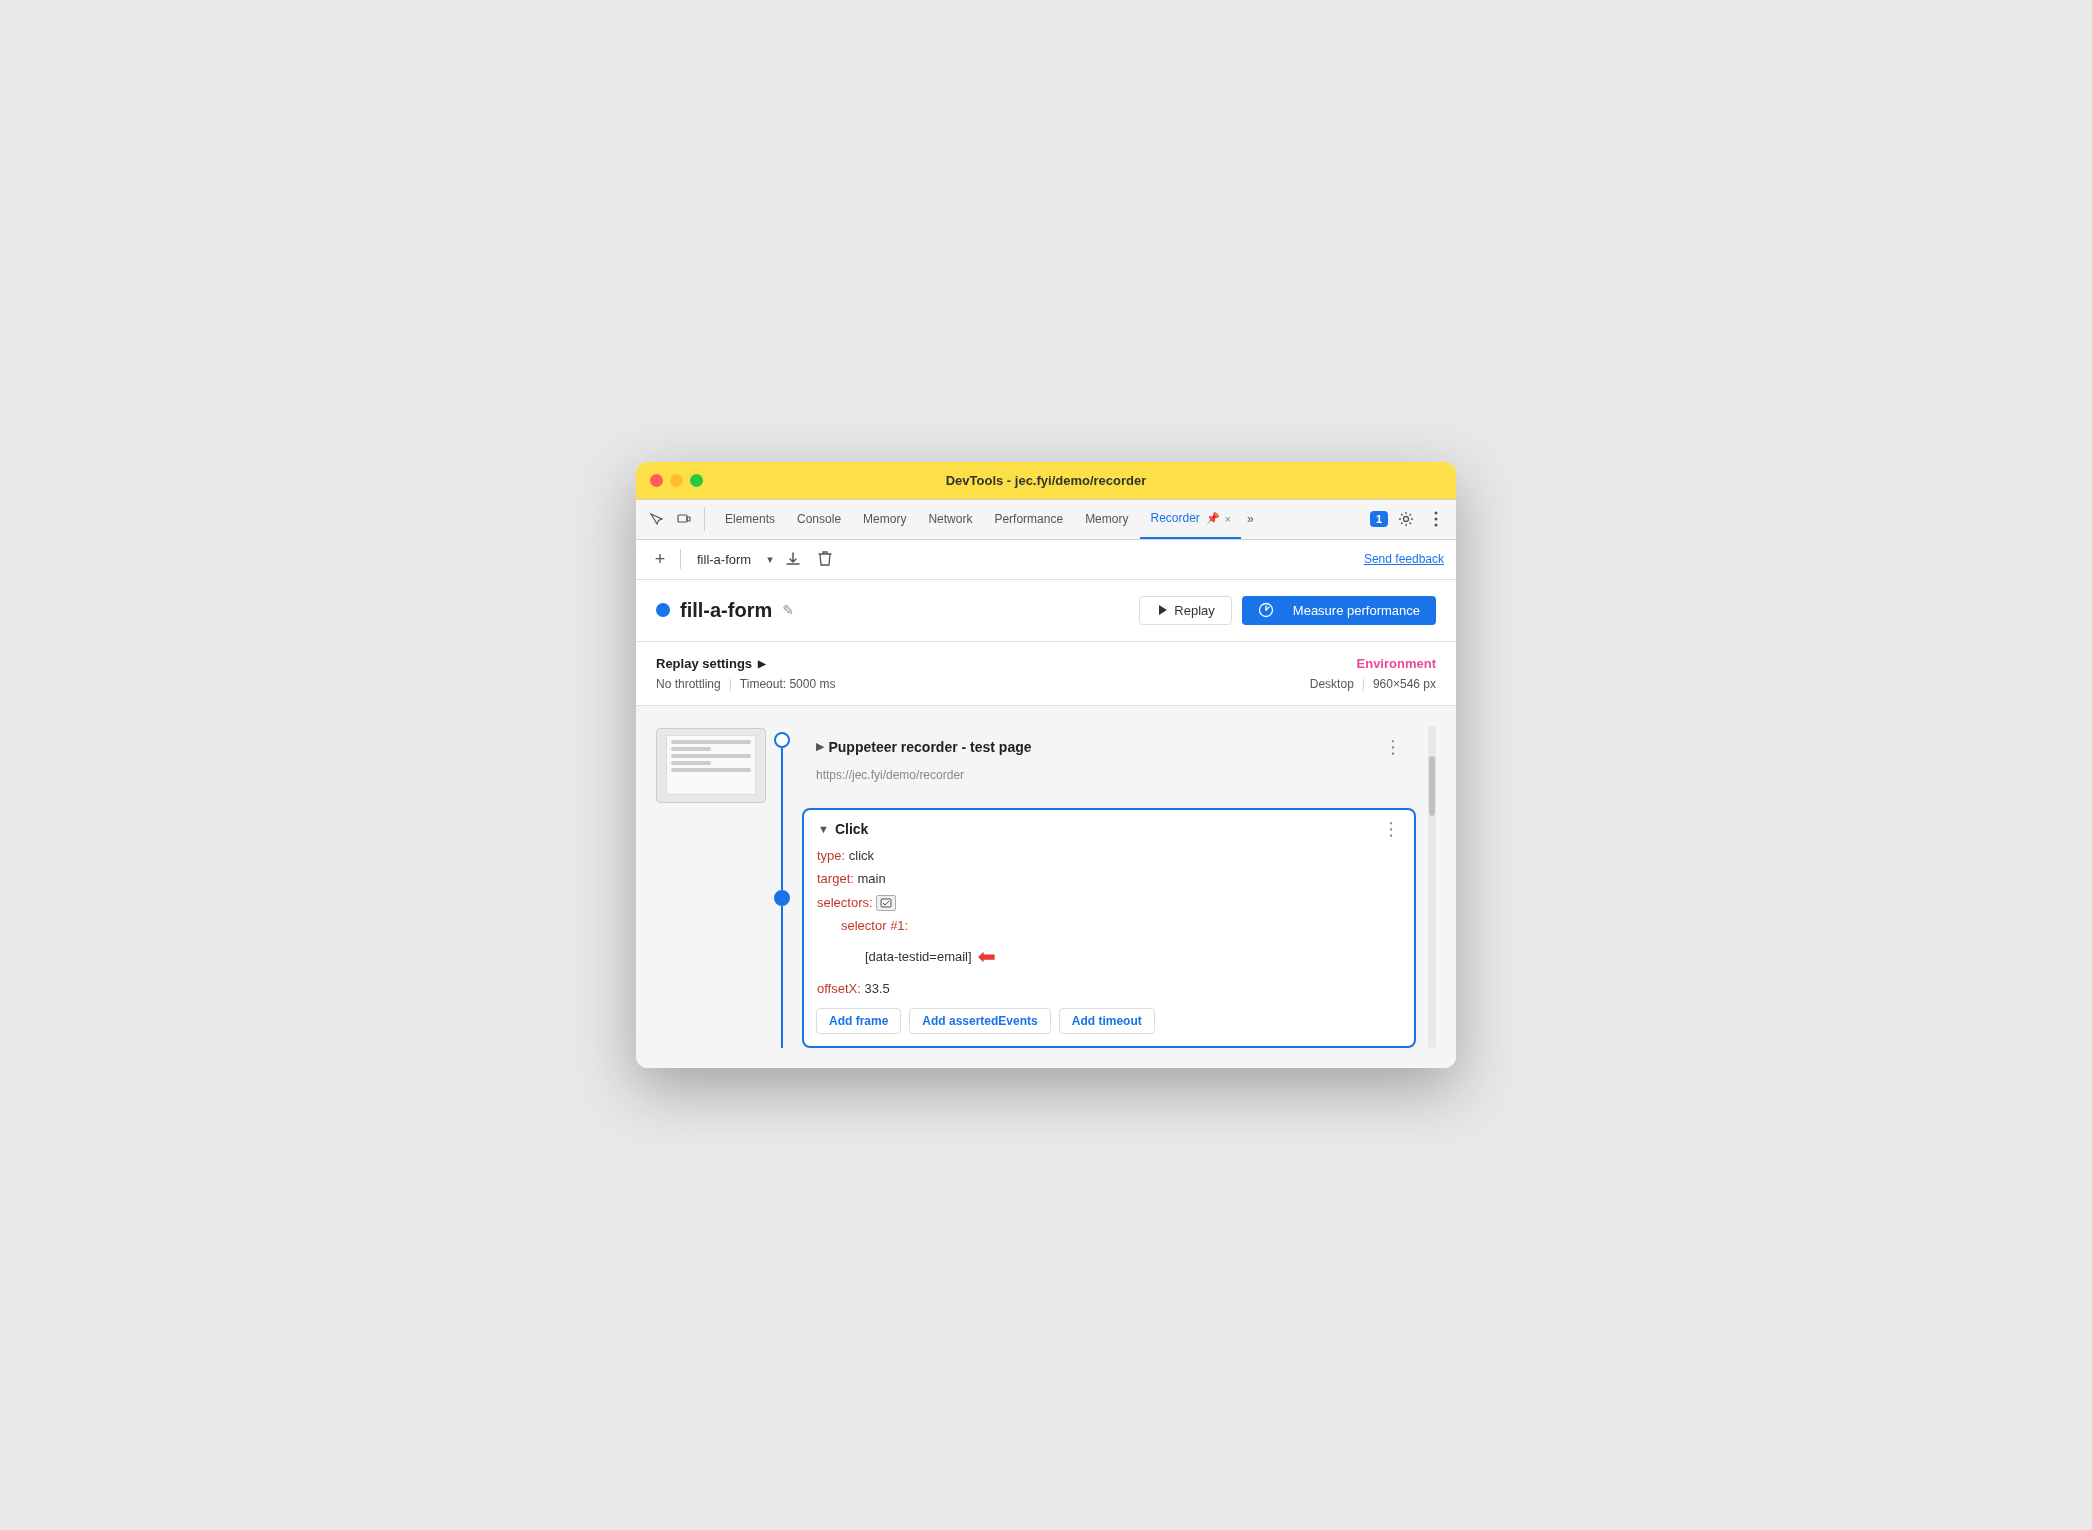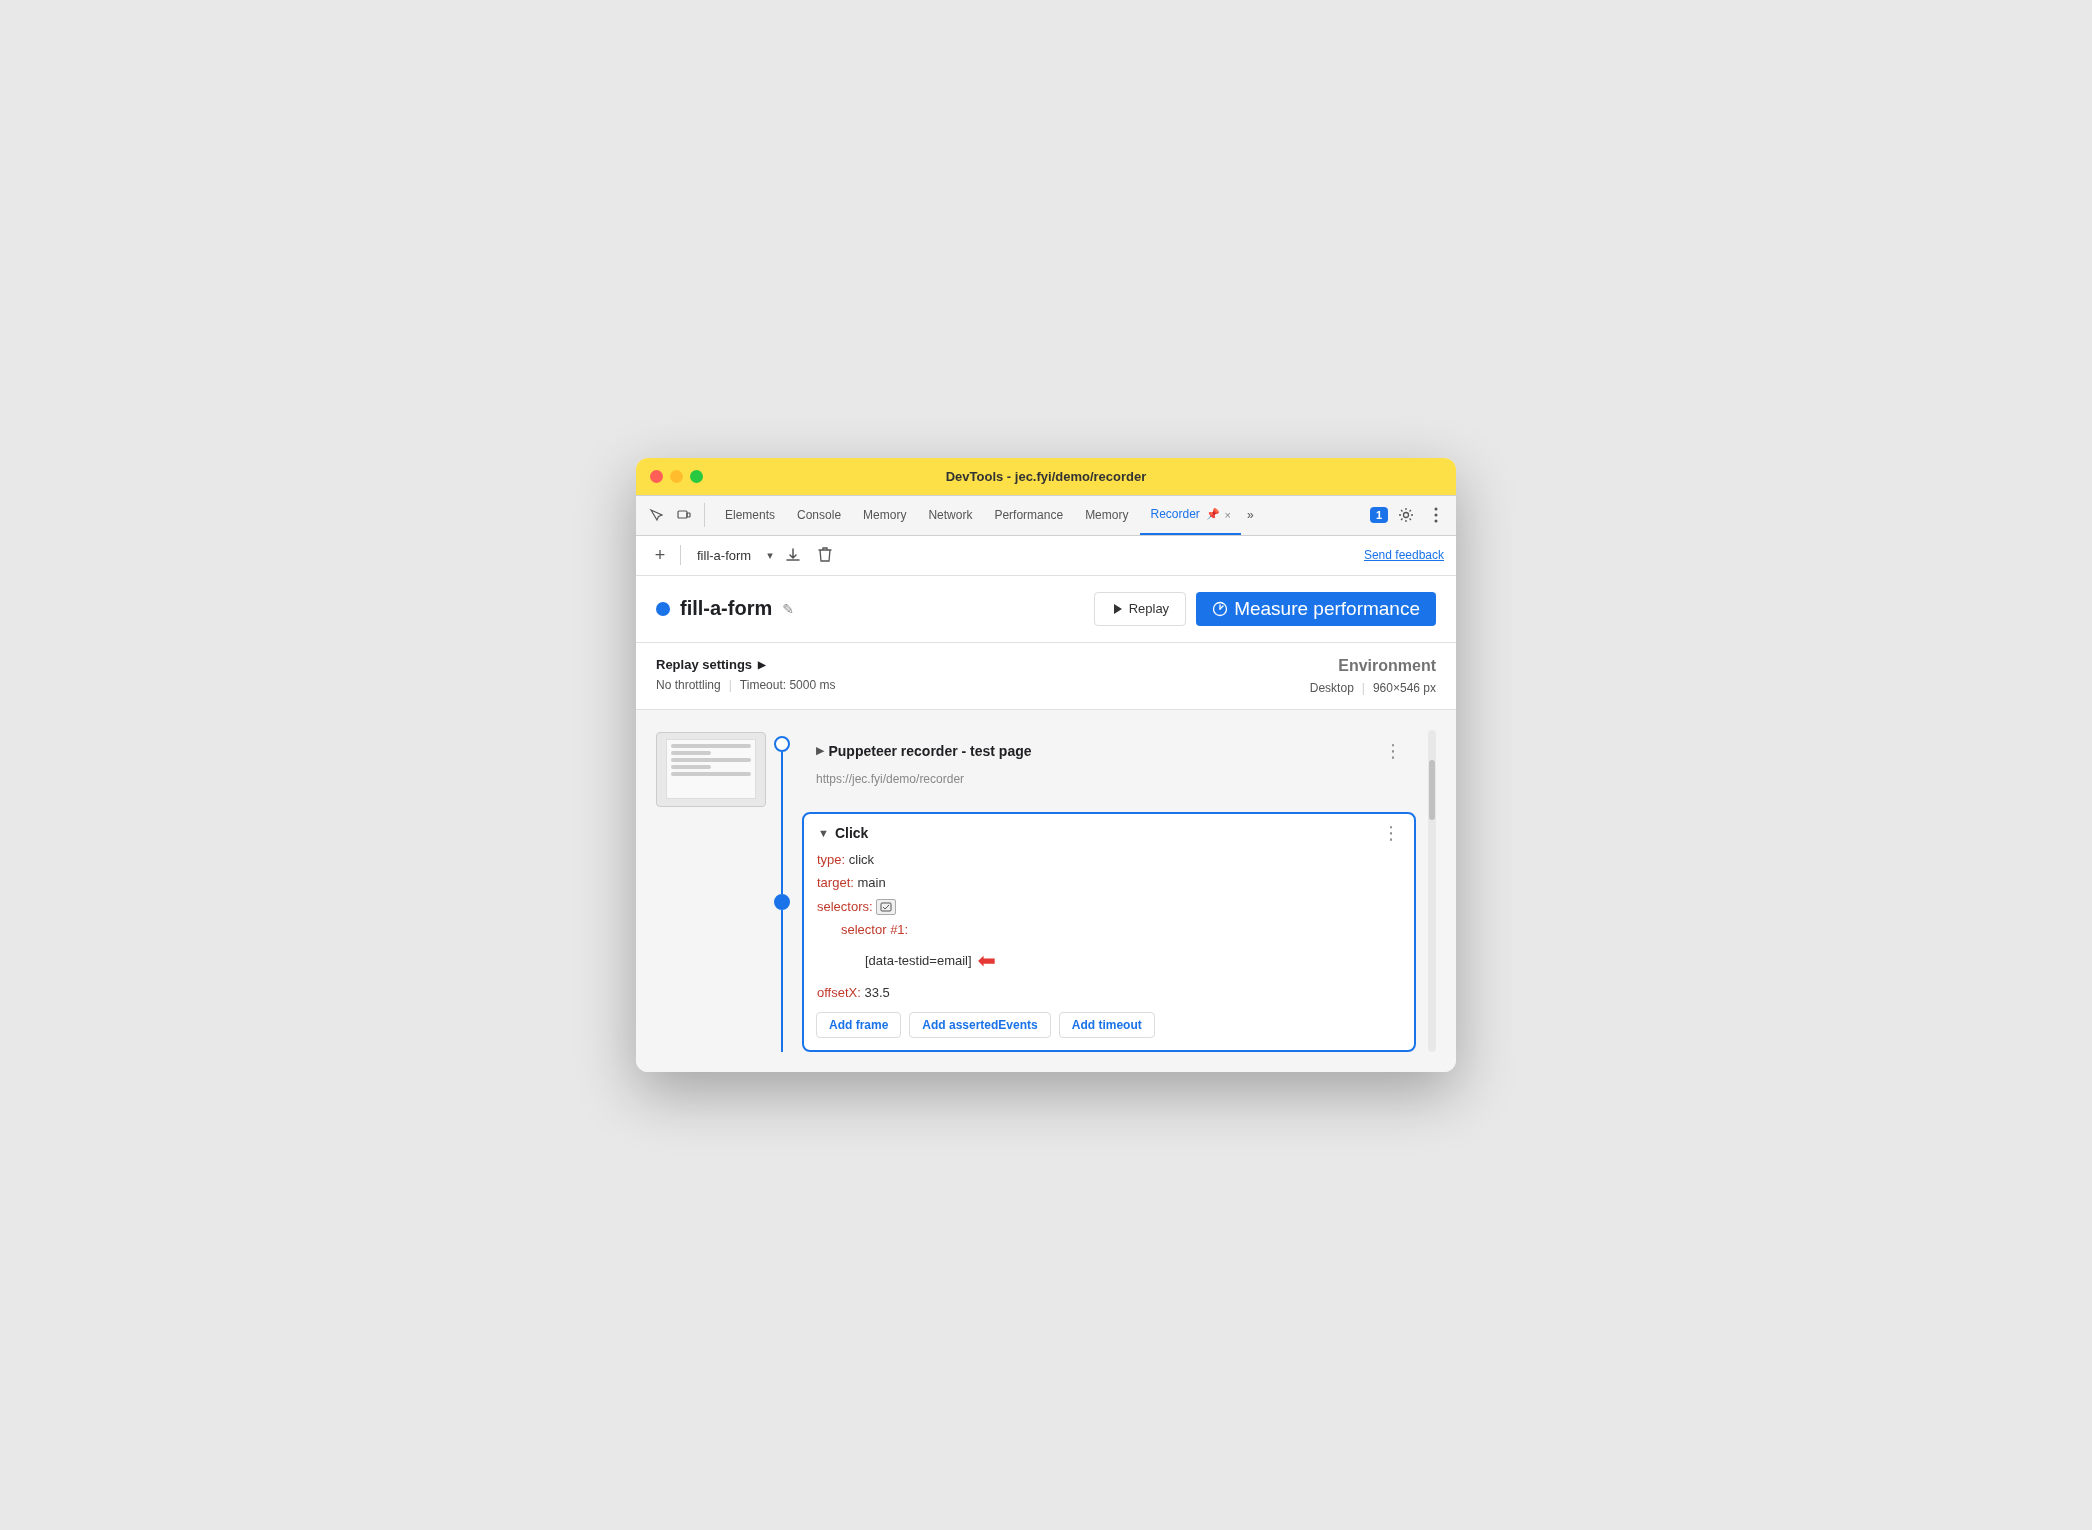--- a/index.html
+++ b/index.html
@@ -215,25 +215,25 @@
       align-items: center;
       gap: 6px;
       color: #333;
     }
     .btn-measure {
       background: #1a73e8;
       color: white;
       border: none;
       border-radius: 4px;
       padding: 6px 16px;
-      font-size: 19px;
-      cursor: pointer;
-      display: flex;
-      align-items: center;
-      gap: 6px;
+      font-size: 13px;
+      cursor: pointer;
+      display: flex;
+      align-items: center;
+      gap: 19px;
     }
     .settings-panel {
       background: white;
       border-bottom: 1px solid #e0e0e0;
       padding: 14px 20px;
       display: flex;
       justify-content: space-between;
     }
     .settings-left {}
     .settings-title {
@@ -252,23 +252,23 @@
       align-items: center;
       gap: 8px;
     }
     .settings-sep {
       color: #d0d0d0;
     }
     .settings-right {
       text-align: right;
     }
     .env-title {
-      font-size: 16px;
-      font-weight: 600;
-      color: #737373;
+      font-size: 13px;
+      font-weight: 600;
+      color: #ec4899;
       margin-bottom: 6px;
     }
     .env-detail {
       font-size: 12px;
       color: #555;
       display: flex;
       align-items: center;
       gap: 8px;
       justify-content: flex-end;
     }

